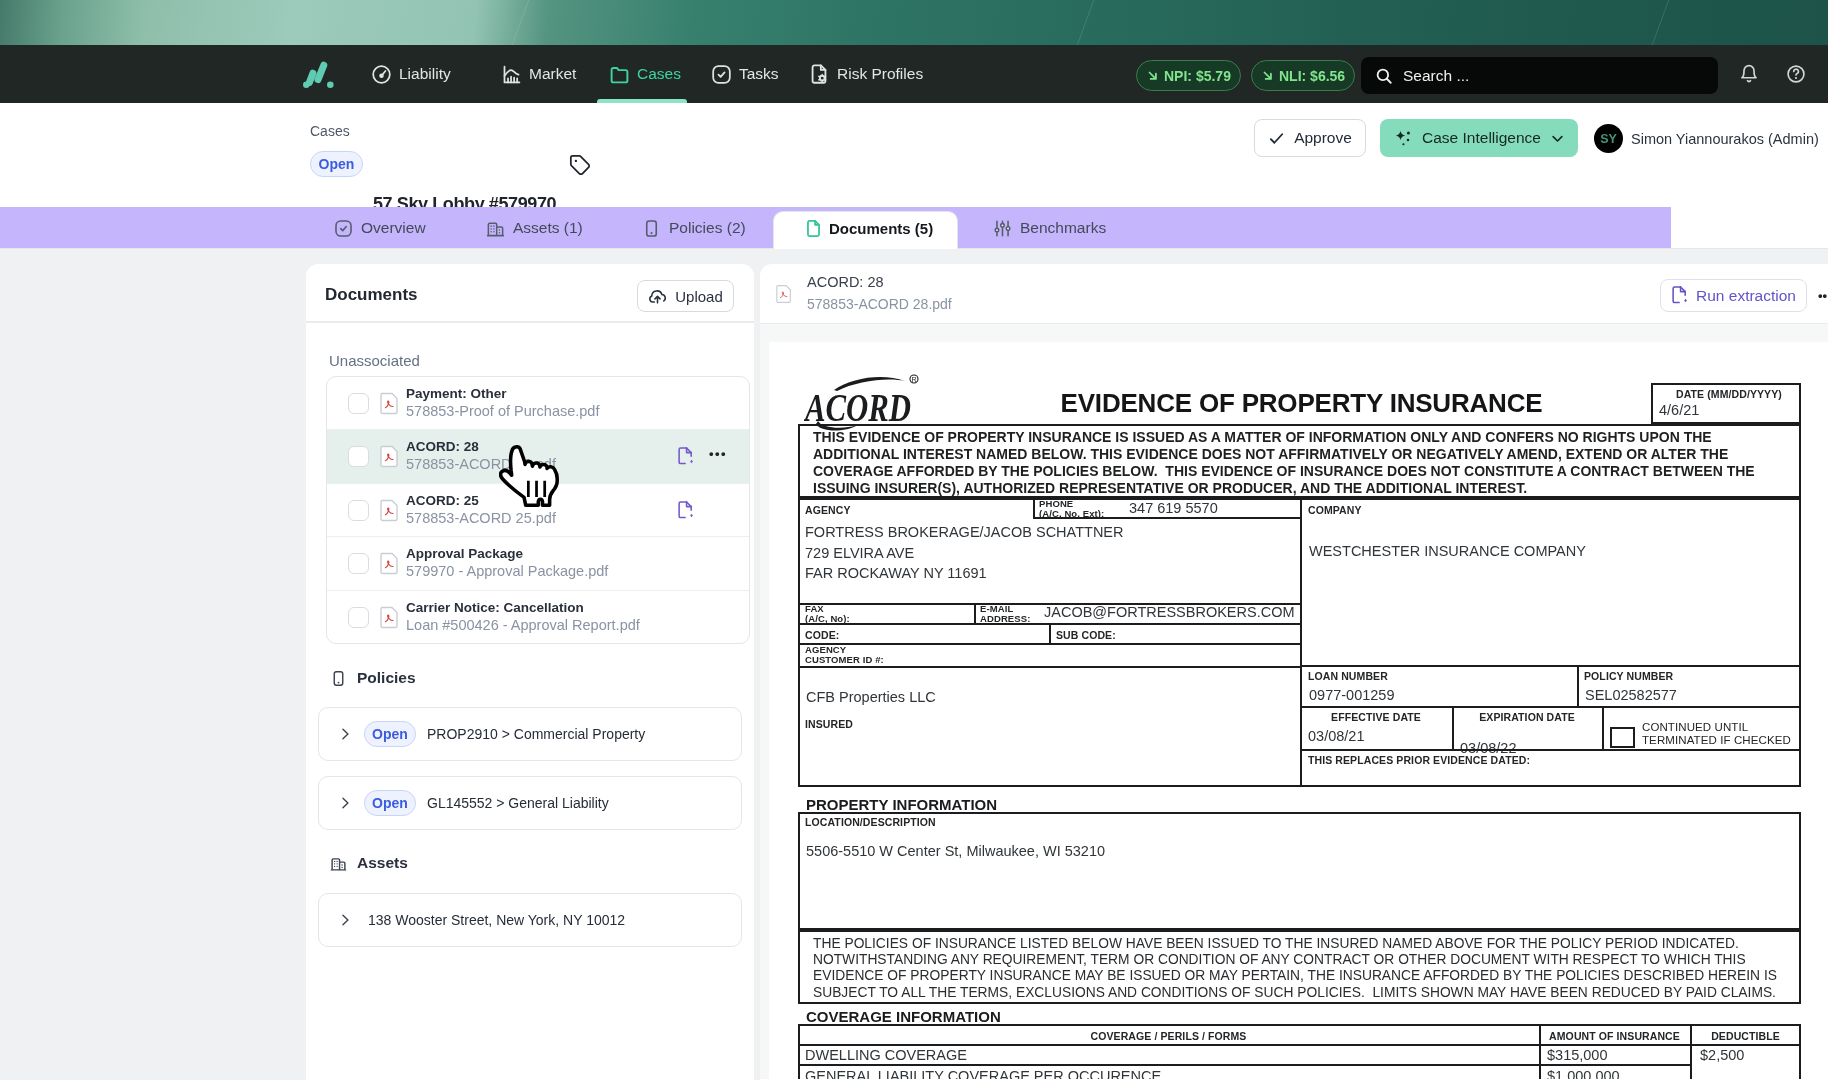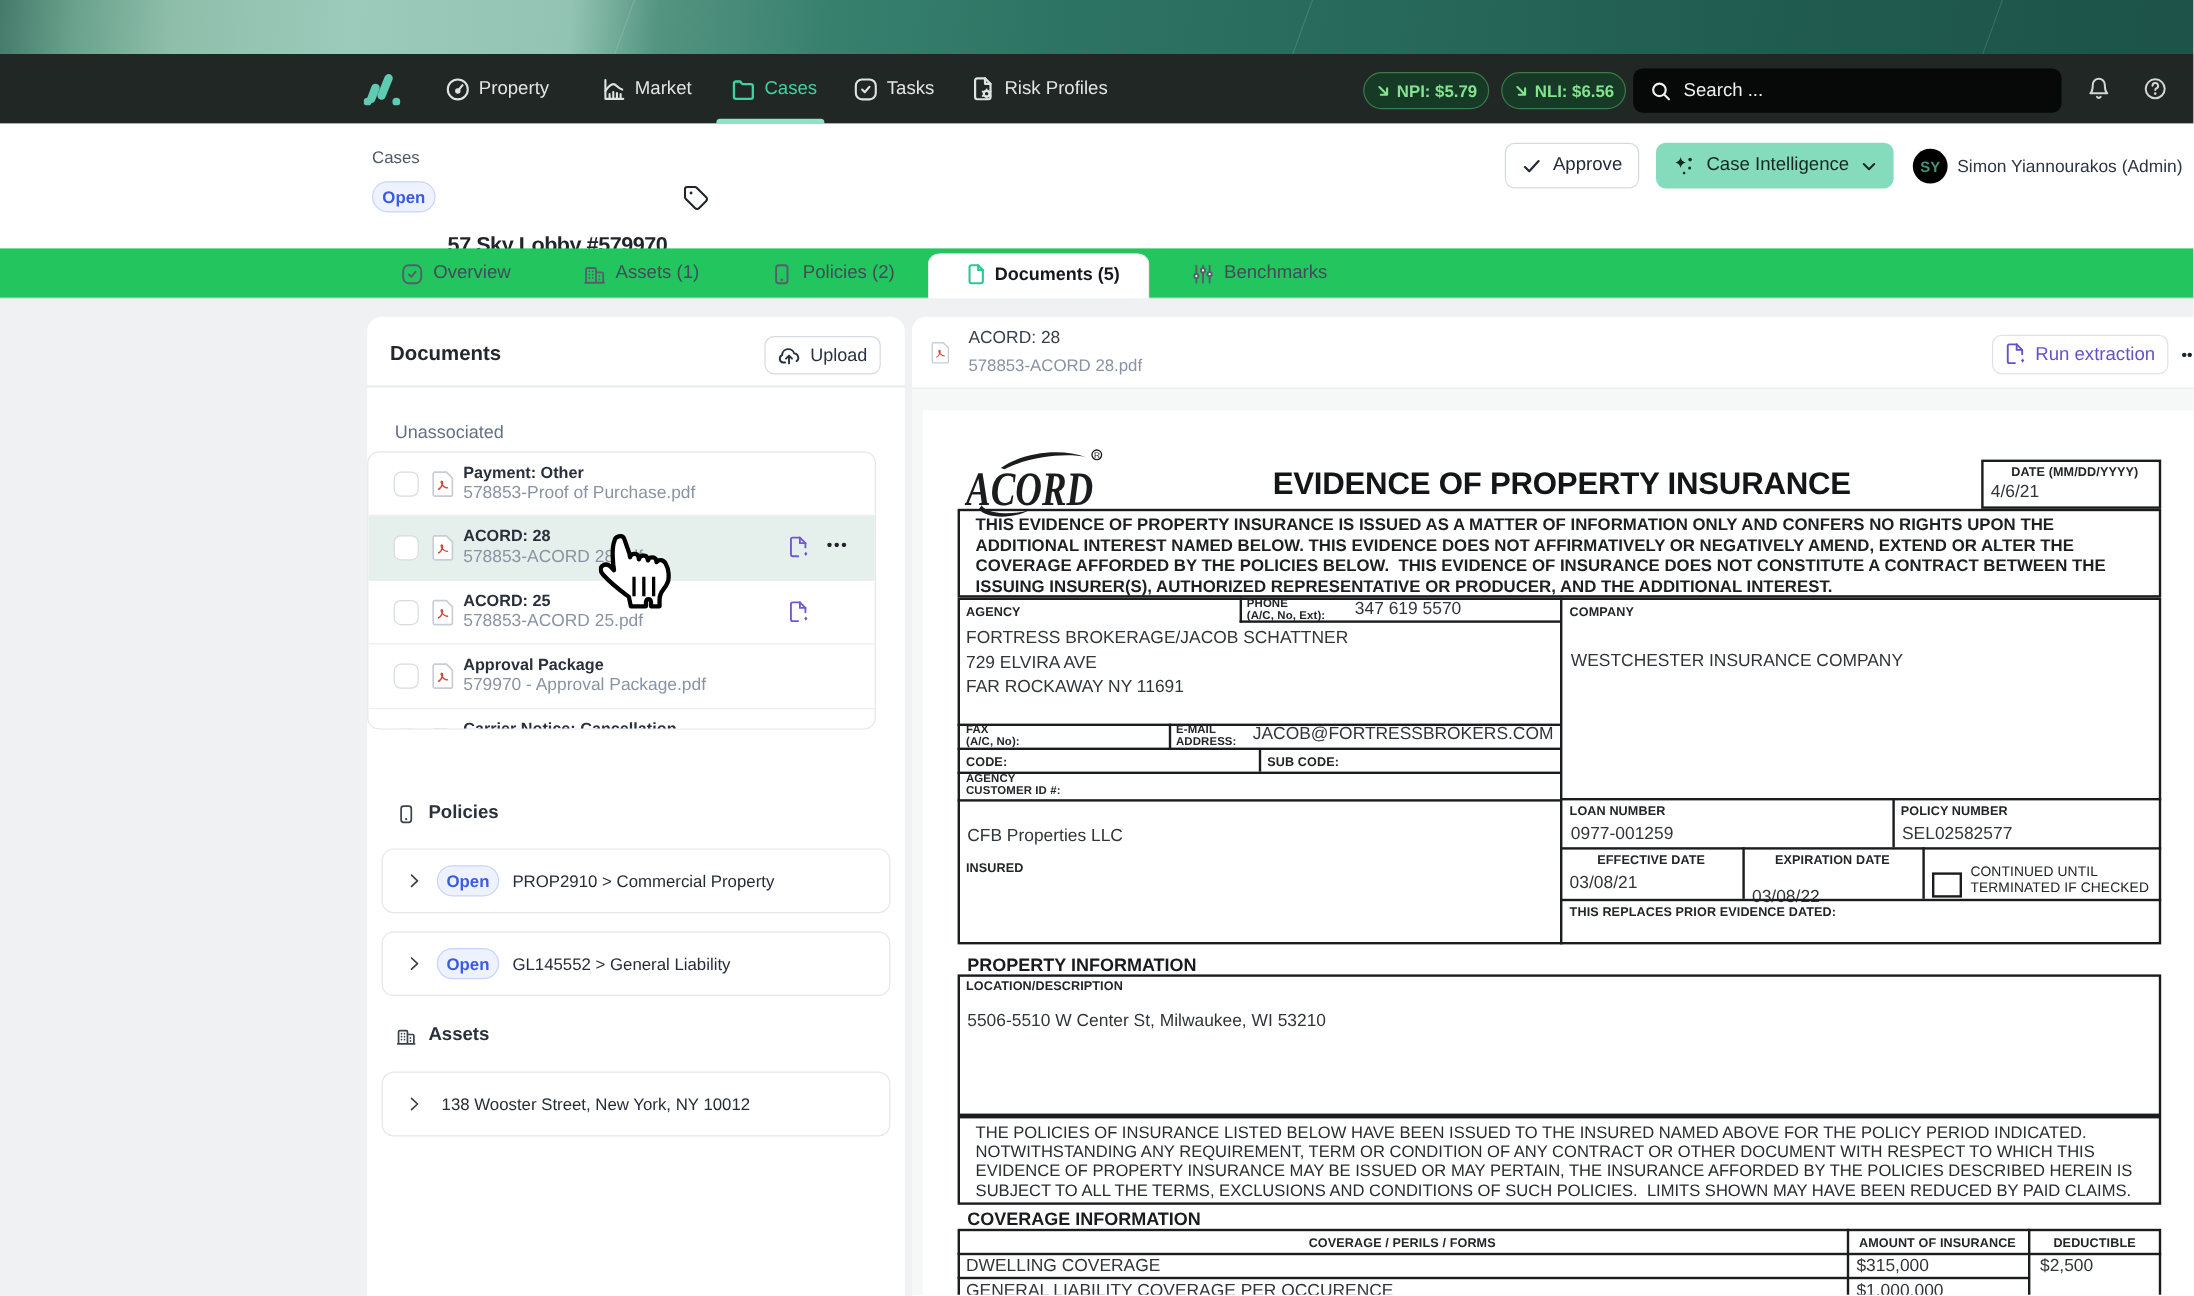--- a/index.html
+++ b/index.html
@@ -28,36 +28,36 @@
 #openb { position:absolute; left:310px; top:48px; width:53px; height:26px; font-size:14px; }
 #title { position:absolute; left:373px; top:51px; font-size:18px; font-weight:700; letter-spacing:-0.4px; color:#20242c;margin-top:40px; }
 #tagicon { position:absolute; left:569px; top:51px; }
 .btn { position:absolute; display:flex; align-items:center; justify-content:center; background:#fff; border:1.5px solid #d7dade; border-radius:8px; }
 #approve { left:1254px; top:16px; width:112px; height:38px; gap:9px; font-size:15.5px; color:#242b38; font-weight:500; }
 #caseintel { left:1380px; top:16px; width:198px; height:38px; gap:9px; font-size:15.5px; color:#16281f; font-weight:500; background:#85dcbd; border:none; }
 #avatar { position:absolute; left:1594px; top:21px; width:29px; height:29px; border-radius:50%; background:#000000; color:#43927a; font-size:12.5px; font-weight:700; display:flex; align-items:center; justify-content:center; }
 #uname { position:absolute; left:1631px; top:28px; font-size:14.5px; color:#2c3440; }
 
 
-#tabs { left:0; top:207px; width:1828px; height:42px; background:#22c55e; }
+#tabs { left:0; top:207px; width:1671px; height:42px; background:#c4b5fd; }
 #tabline { position:absolute; left:0; top:40.5px; width:1828px; height:1.5px; background:#e4e6e9; }
 .tab { position:absolute; top:0; height:42px; display:flex; align-items:center; gap:8px; font-size:15.5px; color:#434b59; font-weight:500; }
 #tabcard { position:absolute; left:773px; top:4px; width:185px; height:38px; background:#fff; border:1.5px solid #e3e5e8; border-bottom:none; border-radius:10px 10px 0 0; z-index:2; }
 .tab.active { color:#15181d; font-weight:700; z-index:3; font-size:15px; }
 
 
 #content { left:0; top:249px; width:1828px; height:831px; background:#f0f1f2; }
 
 
 #leftcard { position:absolute; left:306px; top:15px; width:448px; height:816px; background:#fff; border-radius:12px 12px 0 0; }
 #lc-title { position:absolute; left:19px; top:21px; font-size:17px; font-weight:700; color:#23272f; }
 #upload { left:331px; top:16px; width:97px; height:32px; gap:8px; font-size:15px; color:#2a3240; font-weight:500; }
 #lc-div { position:absolute; left:0; top:57px; width:448px; height:1.5px; background:#e9ebee; }
 #unassoc { position:absolute; left:23px; top:88px; font-size:15px; color:#667084; }
-#doclist { position:absolute; left:0; top:112px; width:424px; height:232px; border:1.5px solid #e4e6e9; border-radius:10px; background:#fff; overflow:hidden; }
+#doclist { position:absolute; left:20px; top:112px; width:424px; height:268px; border:1.5px solid #e4e6e9; border-radius:10px; background:#fff; overflow:hidden; }
 .drow { position:relative; width:100%; height:53.4px; border-bottom:1px solid #eceef0; }
 .drow:last-child { border-bottom:none; }
 .drow.hl { background:#e5efeb; }
 .cb { position:absolute; left:21px; top:16px; width:21px; height:21px; border:1.5px solid #d9dce1; border-radius:6px; background:#fff; }
 .pdfic { position:absolute; left:53px; top:15px; }
 .dtit { position:absolute; left:79px; top:9px; font-size:13.5px; font-weight:700; color:#2a303b; }
 .dsub { position:absolute; left:79px; top:26px; font-size:14.5px; color:#8a93a3; }
 .exic { position:absolute; left:350px; top:16px; }
 .dots3 { position:absolute; left:382px; top:16px; font-size:13px; font-weight:700; color:#20242c; letter-spacing:1.5px; }
 .sechead { position:absolute; display:flex; align-items:center; gap:10px; font-size:15.5px; font-weight:700; color:#2a313c; }
@@ -102,21 +102,21 @@
       </g>
       <circle cx="3.3" cy="23.7" r="3.3" fill="#5fcbb2"></circle>
       <circle cx="27.3" cy="23.7" r="3.3" fill="#5fcbb2"></circle>
     </svg>
     <div class="navitem" style="left:371px;">
       <svg width="21" height="21" viewBox="0 0 24 24" fill="none" stroke="#dfe3e1" stroke-width="2">
           <circle cx="12" cy="12" r="9.5"></circle>
           <path d="M12 13.5 L16.5 8" stroke-linecap="round"></path>
           <circle cx="12" cy="13.5" r="1.6" fill="#dfe3e1"></circle>
         </svg>
-      <span>Property</span>
+      <span>Liability</span>
     </div>
     <div class="navitem" style="left:501px;">
       <svg width="21" height="21" viewBox="0 0 24 24" fill="none" stroke="#dfe3e1" stroke-width="2" stroke-linecap="round" stroke-linejoin="round">
           <path d="M4 3 V21 H21"></path>
           <path d="M4 13.5 C 7.5 8.5 9 7 11.5 7 C 14.5 7 15.5 11 20 12.2"></path>
           <path d="M8 21 v-4.5 M11.5 21 v-6.5 M15 21 v-5.5 M18.5 21 v-4.5"></path>
         </svg>
       <span>Market</span>
     </div>
     <div class="navitem" style="left:609px; color:#3ed3a2;">

